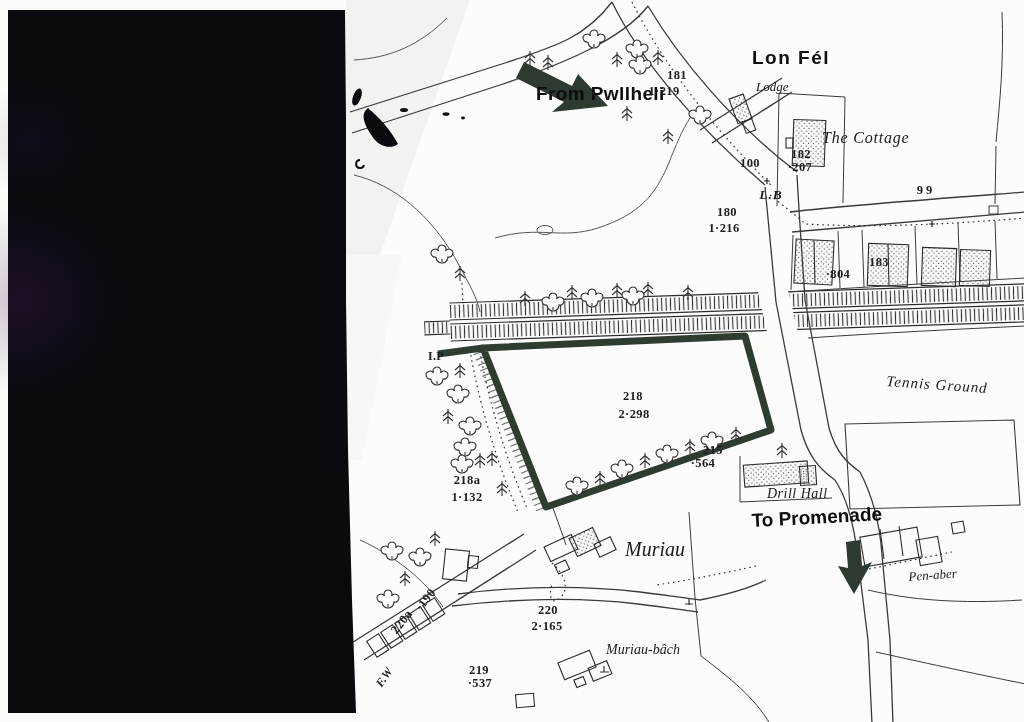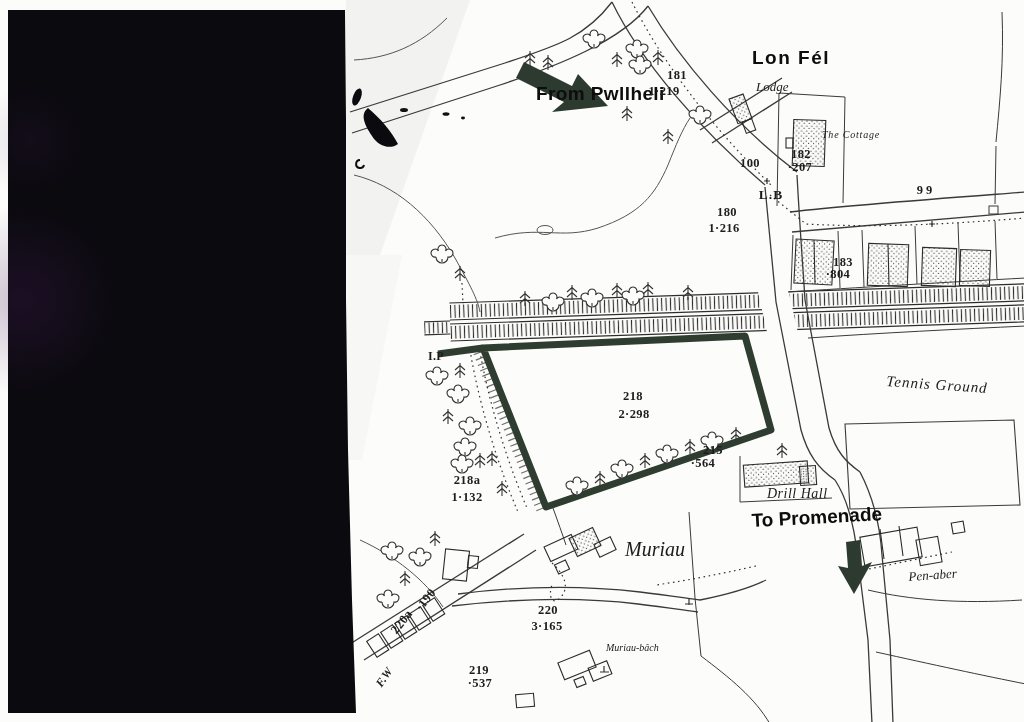--- a/index.html
+++ b/index.html
@@ -245,46 +245,46 @@
       <ellipse cx="446" cy="114" rx="3.5" ry="1.8" fill="#111"></ellipse>
       <ellipse cx="463" cy="118" rx="2" ry="1.4" fill="#111"></ellipse>
     </g>
   </svg>
 
   <div class="lbl big" style="left:536px;top:83px;letter-spacing:.4px">From Pwllheli</div>
   <div class="lbl big" style="left:752px;top:47px;letter-spacing:1.5px">Lon Fél</div>
   <div class="lbl big" style="left:751px;top:510px;transform:rotate(-3deg)">To Promenade</div>
 
   <div class="lbl nm" style="left:756px;top:79px;font-size:13px">Lodge</div>
-  <div class="lbl nm" style="left:822px;top:129px;font-size:10px;letter-spacing:.8px">The Cottage</div>
+  <div class="lbl nm" style="left:822px;top:129px;font-size:16px;letter-spacing:.8px">The Cottage</div>
   <div class="lbl nm" style="left:887px;top:373px;letter-spacing:1px;transform:rotate(4deg)">Tennis Ground</div>
   <div class="lbl nm" style="left:767px;top:486px;font-size:14px;letter-spacing:.5px">Drill Hall</div>
   <div class="lbl nm" style="left:908px;top:569px;font-size:13px;transform:rotate(-4deg)">Pen-aber</div>
   <div class="lbl nm" style="left:625px;top:538px;font-size:20px">Muriau</div>
-  <div class="lbl nm" style="left:606px;top:642px;font-size:10px">Muriau-bâch</div>
-
-  <div class="num" style="left:771px;top:195px;font-size:13.5px;letter-spacing:1px">L.B</div>
+  <div class="lbl nm" style="left:606px;top:642px;font-size:14px">Muriau-bâch</div>
+
+  <div class="num" style="left:771px;top:195px;font-style:italic;font-size:13.5px;letter-spacing:1px">L.B</div>
   <div class="num" style="left:436px;top:356px;font-size:12px">I.P</div>
   <div class="num" style="left:384px;top:677px;font-style:italic;font-size:11.5px;transform:translate(-50%,-50%) rotate(-55deg)">F.W</div>
 
   <div class="num" style="left:677px;top:75px">181</div>
   <div class="num" style="left:664px;top:91px">1·219</div>
   <div class="num" style="left:750px;top:163px">100</div>
   <div class="num" style="left:727px;top:212px">180</div>
   <div class="num" style="left:724px;top:228px">1·216</div>
   <div class="num" style="left:801px;top:154px">182</div>
   <div class="num" style="left:800px;top:167px">·207</div>
-  <div class="num" style="left:843px;top:262px">183</div>
+  <div class="num" style="left:879px;top:262px">183</div>
   <div class="num" style="left:838px;top:274px">·804</div>
   <div class="num" style="left:926px;top:190px;letter-spacing:3px">99</div>
   <div class="num" style="left:633px;top:396px">218</div>
   <div class="num" style="left:634px;top:414px">2·298</div>
   <div class="num" style="left:713px;top:450px">215</div>
   <div class="num" style="left:703px;top:463px">·564</div>
   <div class="num" style="left:467px;top:480px">218a</div>
   <div class="num" style="left:467px;top:497px">1·132</div>
   <div class="num" style="left:548px;top:610px">220</div>
-  <div class="num" style="left:547px;top:626px">3·165</div>
+  <div class="num" style="left:547px;top:626px">2·165</div>
   <div class="num" style="left:479px;top:670px">219</div>
   <div class="num" style="left:480px;top:683px">·537</div>
   <div class="num" style="left:402px;top:622px;transform:translate(-50%,-50%) rotate(-52deg)">220a</div>
   <div class="num" style="left:426px;top:600px;transform:translate(-50%,-50%) rotate(-52deg)">·190</div>
 </div>
 
 </body></html>

